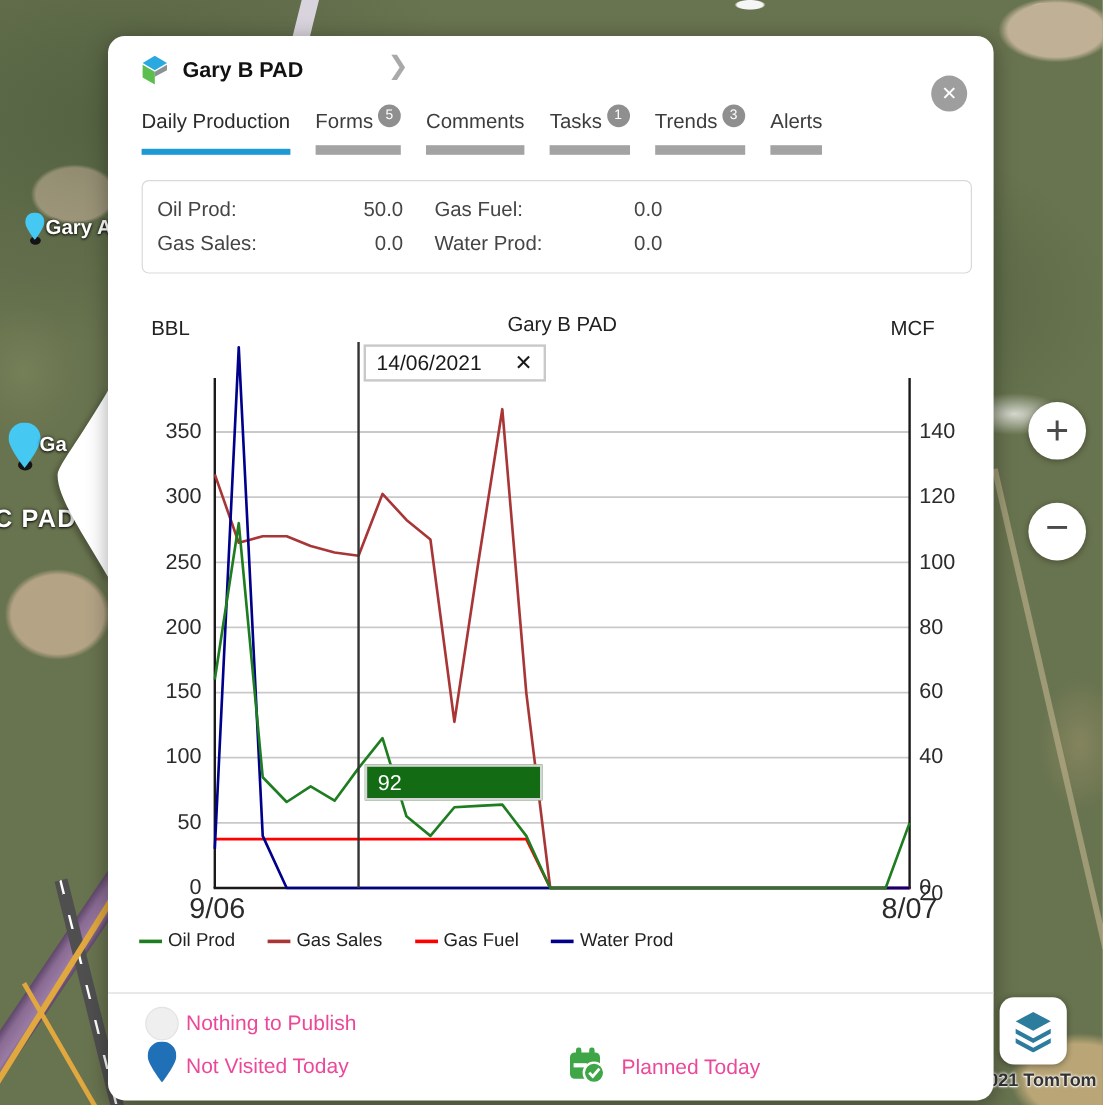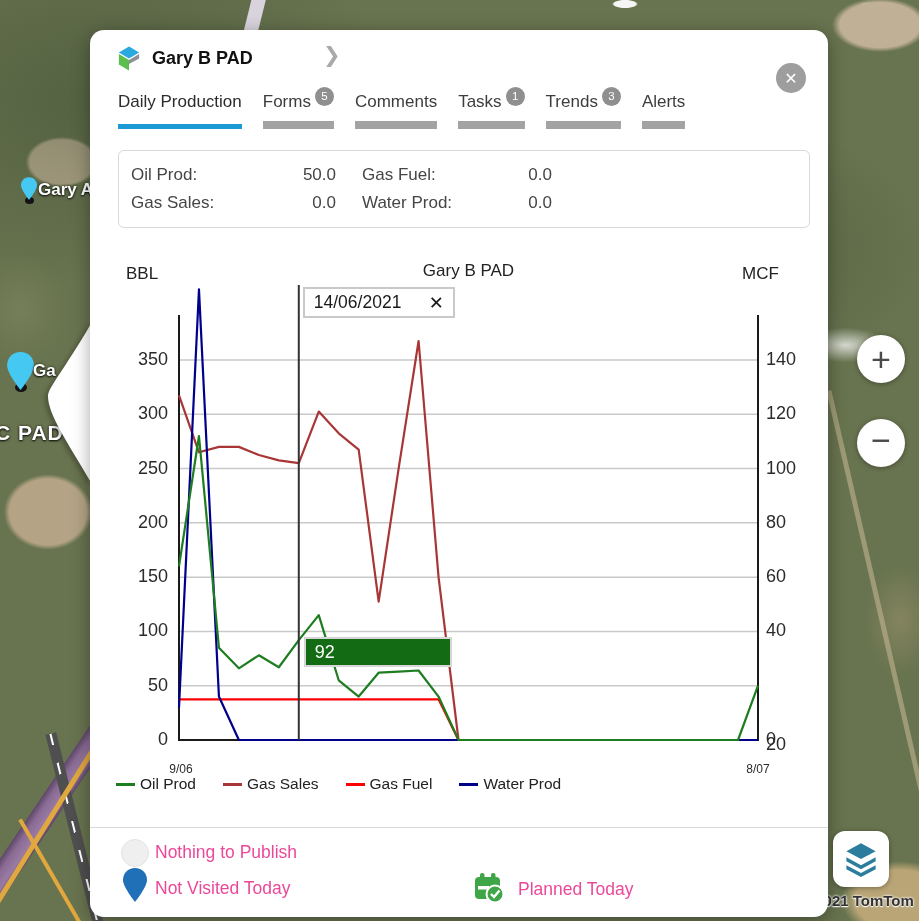--- a/index.html
+++ b/index.html
@@ -71,21 +71,21 @@
   
   .chart{position:absolute;top:225px;left:0;width:738px;height:560px;color:#2b2b2b;}
   .chart svg.plot{position:absolute;left:0;top:0;}
   .chart-title{position:absolute;left:89px;top:6px;width:579px;text-align:center;font-size:17px;color:#222;}
   .axis-unit{position:absolute;top:9px;font-size:17px;color:#222;}
   .axis-unit.left{left:36px;width:60px;}
   .axis-unit.right{left:652px;width:60px;}
   .tick{position:absolute;font-size:18px;color:#2b2b2b;line-height:24px;}
   .tick.left{left:14px;width:64px;text-align:right;}
   .tick.right{left:676px;width:60px;text-align:left;}
-  .x-label{position:absolute;top:489px;width:60px;text-align:center;font-size:12px;color:#2b2b2b;margin-top:18px;}
+  .x-label{position:absolute;top:489px;width:60px;text-align:center;font-size:24px;color:#2b2b2b;}
   .date-box{position:absolute;top:32px;width:152px;height:31px;background:#fff;border:2px solid #C9C9C9;
     display:flex;align-items:center;padding:0 9px;font-size:17.5px;color:#1a1a1a;z-index:3;}
   .date-close{margin-left:auto;font-size:18px;cursor:pointer;}
   .tooltip{position:absolute;width:148px;height:30px;border:2px solid #D6D6D6;color:#fff;font-size:18px;
     line-height:26px;padding-left:9px;z-index:2;}
   .chart-legend{position:absolute;left:26px;top:520px;display:flex;gap:27px;}
   .legend-item{display:flex;align-items:center;font-size:15.5px;color:#222;}
   .legend-dash{width:19px;height:3px;margin-right:5px;}
   .divider{position:absolute;top:797px;left:0;width:738px;height:1px;background:#DBDBDB;}
   

